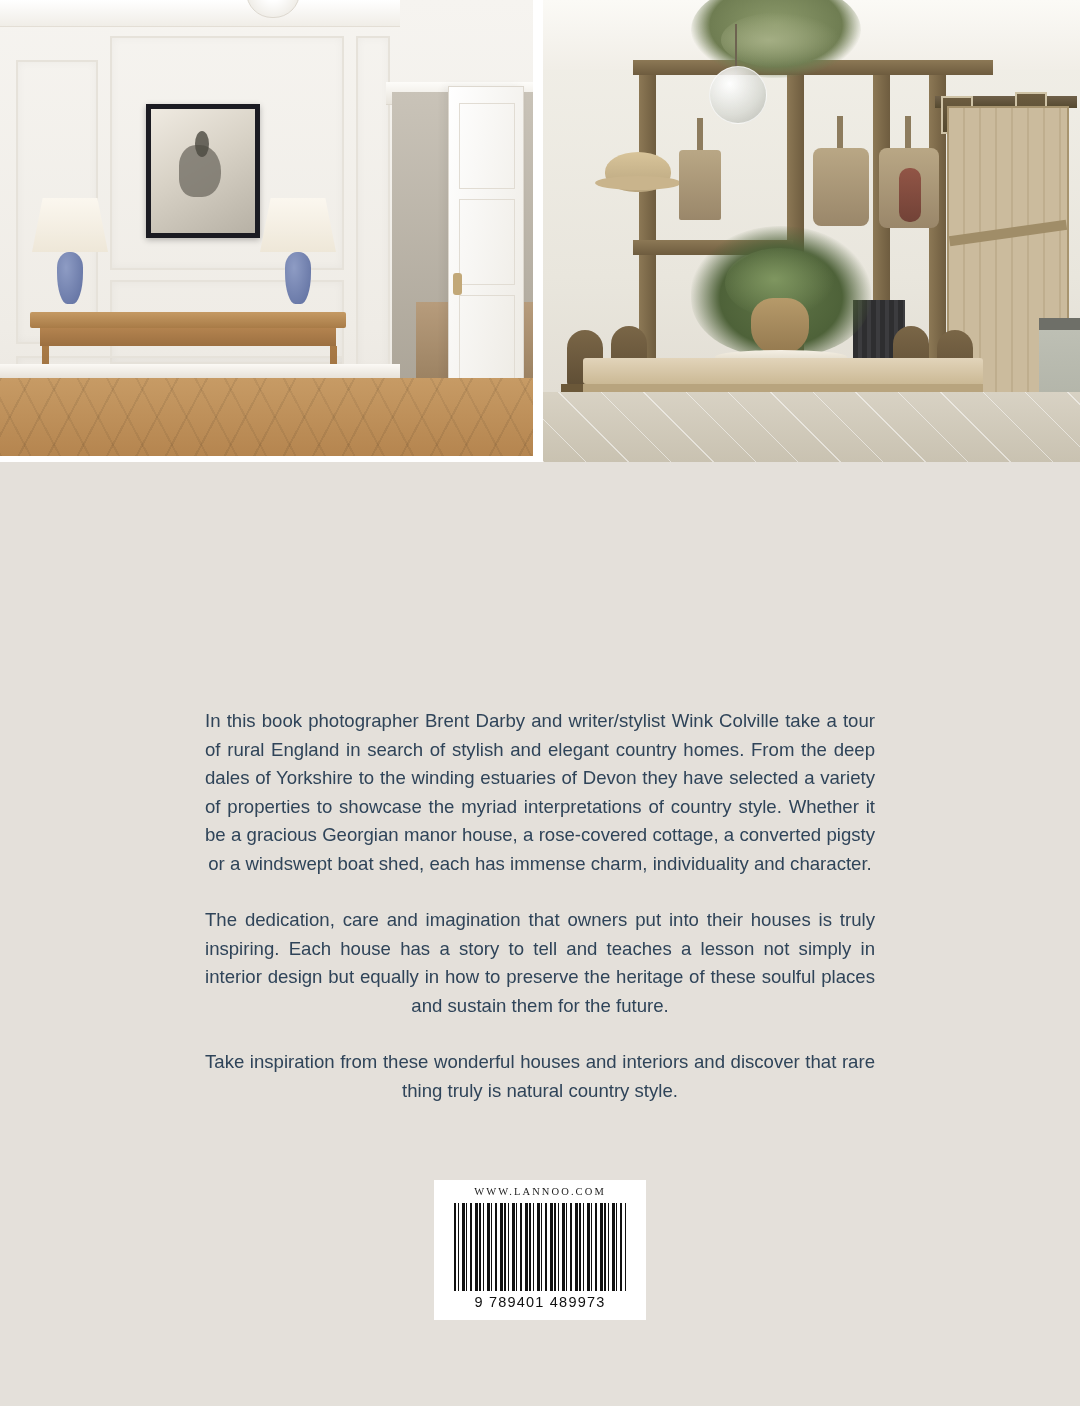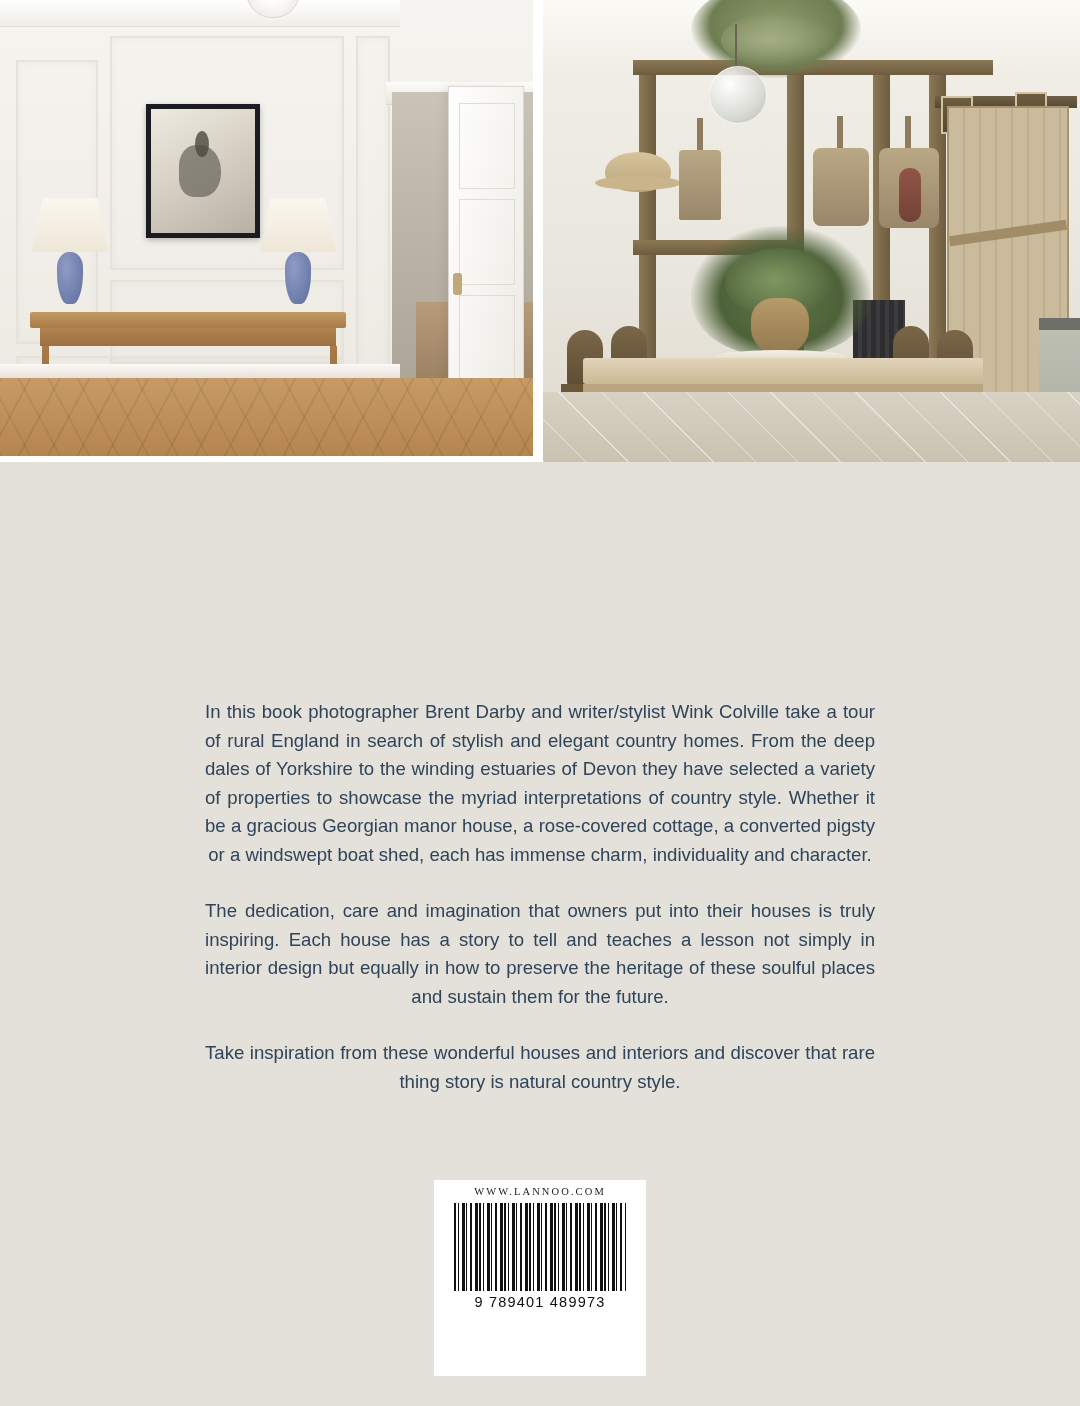--- a/index.html
+++ b/index.html
@@ -328,33 +328,33 @@
     position: absolute;
     left: 205px;
     top: 690px;
     width: 670px;
     color: #2f4459;
     font-size: 18.6px;
     line-height: 28.5px;
     font-family: "Liberation Sans", sans-serif;
   }
   .body-copy p {
-    margin: 8px 0 28px 0;
+    margin: 17px 0 28px 0;
     text-align: justify;
     text-align-last: center;
   }
   .body-copy p:last-child { margin-bottom: 0; }
 
   
   .barcode-block {
     position: absolute;
     left: 434px;
     top: 1180px;
     width: 212px;
-    height: 196px;
+    height: 140px;
     background: #ffffff;
     padding: 6px 0 0 0;
     box-sizing: border-box;
     text-align: center;
   }
   .barcode-url {
     font-family: "Liberation Serif", serif;
     font-size: 10.5px;
     letter-spacing: 2.1px;
     color: #1c1c1c;
@@ -484,21 +484,21 @@
       <div class="rp-table-edge"></div>
       <div class="rp-counter"></div>
       <div class="rp-floor"></div>
     </div>
   </div>
 
 
   <div class="body-copy">
     <p>In this book photographer Brent Darby and writer/stylist Wink Colville take a tour of rural England in search of stylish and elegant country homes. From the deep dales of Yorkshire to the winding estuaries of Devon they have selected a variety of properties to showcase the myriad interpretations of country style. Whether it be a gracious Georgian manor house, a rose-covered cottage, a converted pigsty or a windswept boat shed, each has immense charm, individuality and character.</p>
     <p>The dedication, care and imagination that owners put into their houses is truly inspiring. Each house has a story to tell and teaches a lesson not simply in interior design but equally in how to preserve the heritage of these soulful places and sustain them for the future.</p>
-    <p>Take inspiration from these wonderful houses and interiors and discover that rare thing story is natural country style.</p>
+    <p>Take inspiration from these wonderful houses and interiors and discover that rare thing truly is natural country style.</p>
   </div>
 
   <div class="barcode-block">
     <div class="barcode-url">WWW.LANNOO.COM</div>
     <div class="barcode-bars"></div>
     <div class="barcode-number">9 789401 489973</div>
   </div>
 
 </div>
 

